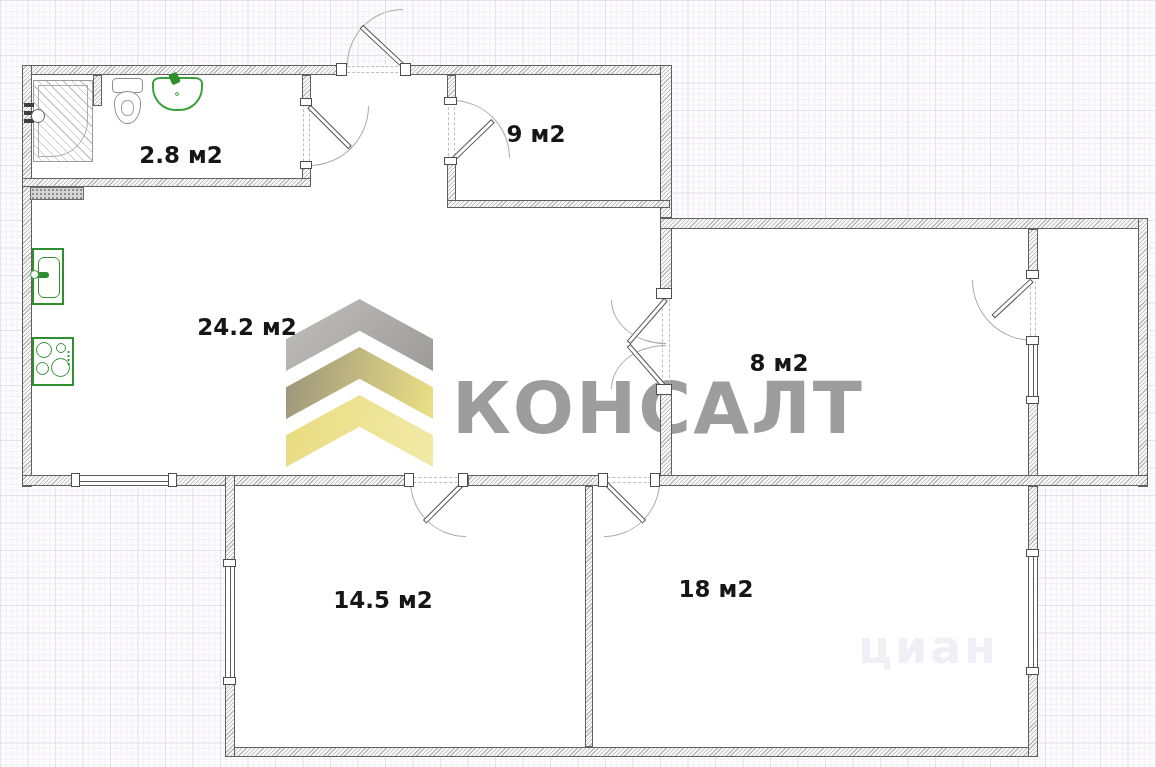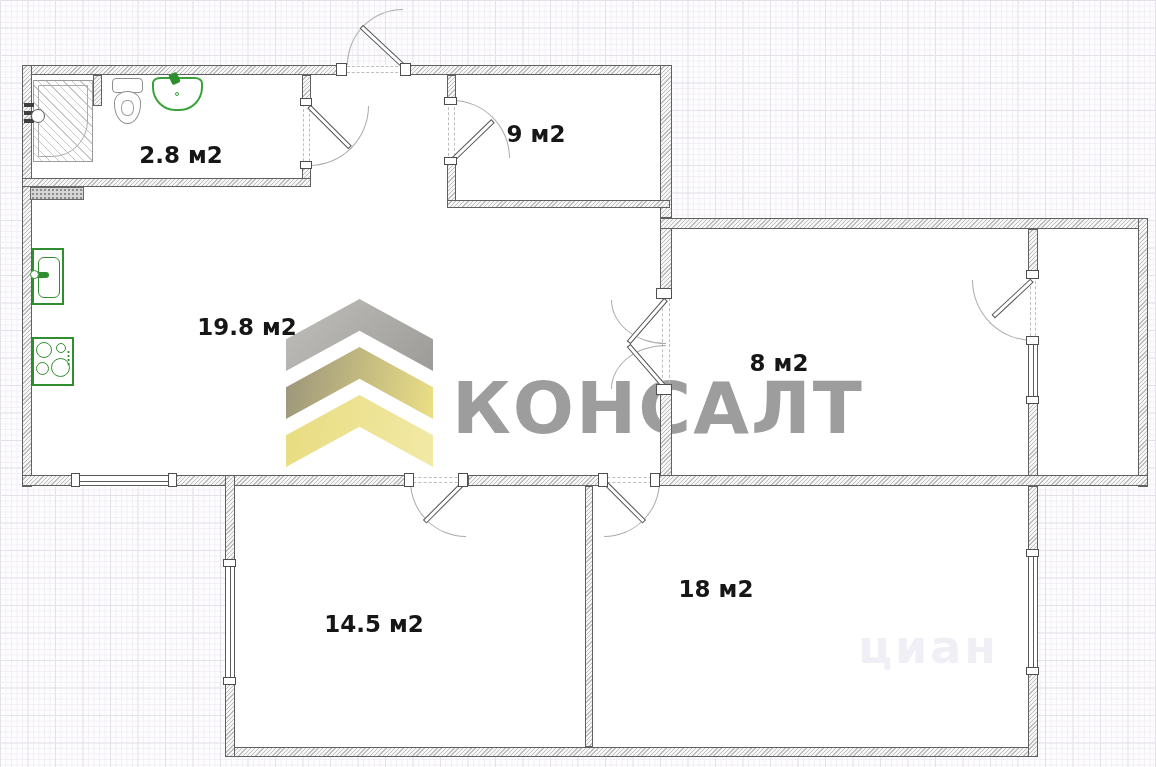--- a/index.html
+++ b/index.html
@@ -151,18 +151,18 @@
 
   <div class="fix green" style="left:32px;top:337px;width:42px;height:49px;background:#fff;"></div>
   <div class="fix" style="left:36px;top:342px;width:16px;height:16px;border:1.5px solid #2f8f2f;border-radius:50%;"></div>
   <div class="fix" style="left:56px;top:343px;width:10px;height:10px;border:1.5px solid #2f8f2f;border-radius:50%;"></div>
   <div class="fix" style="left:36px;top:362px;width:13px;height:13px;border:1.5px solid #2f8f2f;border-radius:50%;"></div>
   <div class="fix" style="left:51px;top:358px;width:19px;height:19px;border:1.5px solid #2f8f2f;border-radius:50%;"></div>
   <div class="fix" style="left:67px;top:350px;width:3px;height:16px;background-image:radial-gradient(circle,#2f8f2f 1px,transparent 1.2px);background-size:3px 4px;"></div>
 
   <div class="lbl" style="left:116px;top:142px;width:130px;">2.8 м2</div>
   <div class="lbl" style="left:486px;top:121px;width:100px;">9 м2</div>
-  <div class="lbl" style="left:172px;top:314px;width:150px;">19.8 м2</div>
+  <div class="lbl" style="left:172px;top:314px;width:150px;">24.2 м2</div>
   <div class="lbl" style="left:719px;top:350px;width:120px;">8 м2</div>
-  <div class="lbl" style="left:299px;top:587px;width:150px;margin-top:24px;">14.5 м2</div>
+  <div class="lbl" style="left:308px;top:587px;width:150px;">14.5 м2</div>
   <div class="lbl" style="left:656px;top:576px;width:120px;">18 м2</div>
 
 </div>
 
 </body></html>

